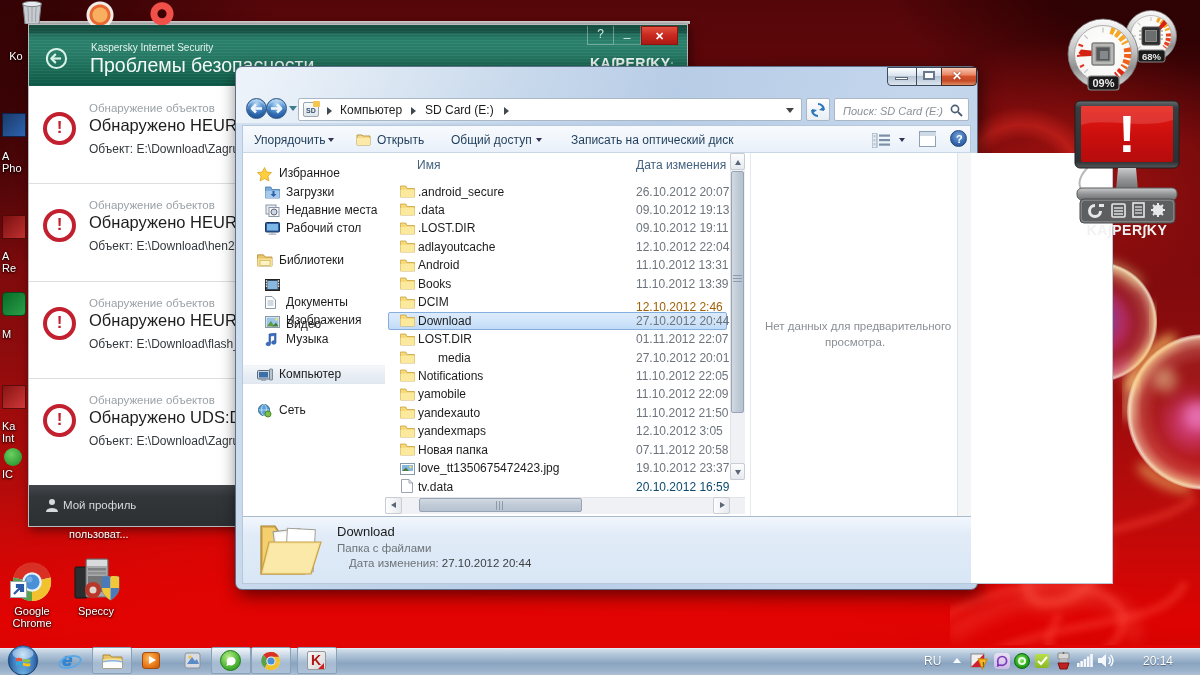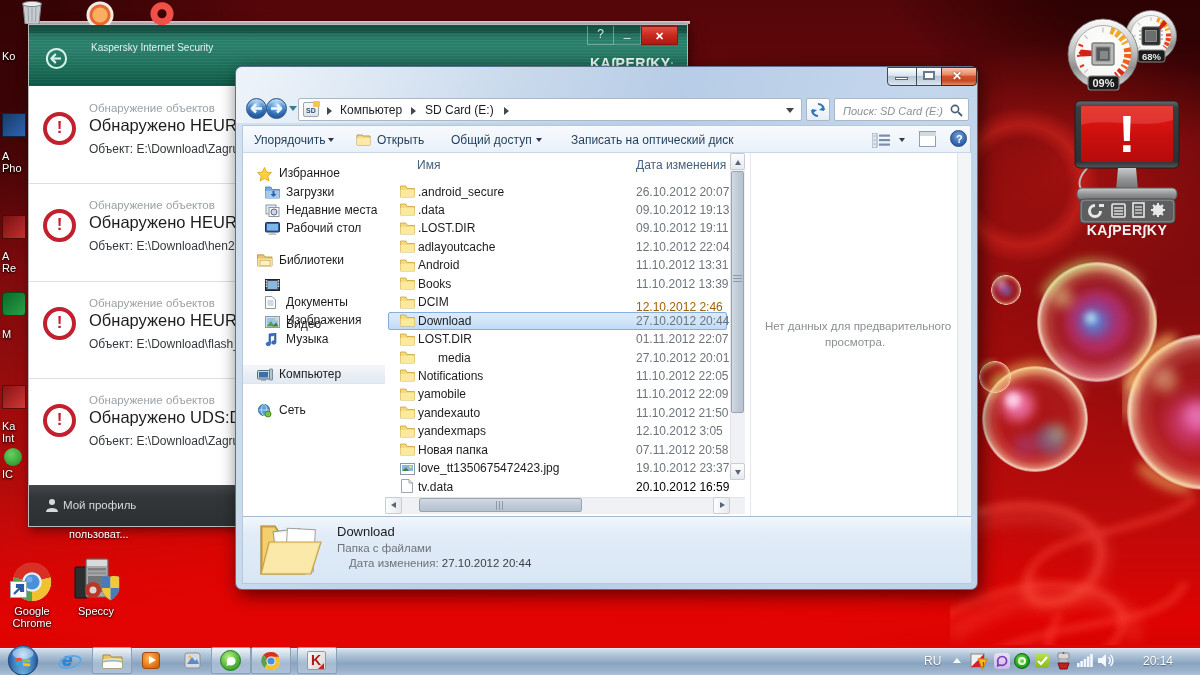--- a/index.html
+++ b/index.html
@@ -123,20 +123,21 @@
     <div class="abs" style="left:585px;top:1px;width:27px;height:19px;border:1px solid rgba(255,255,255,.25);border-top:none;border-left:none;color:#dff0ea;font-size:12px;text-align:center;line-height:12px;">_</div>
     <div class="abs" style="left:612px;top:1px;width:37px;height:19px;background:linear-gradient(180deg,#e0503f 0%,#c8281e 50%,#ad1a14 100%);border:1px solid #8c1511;color:#fff;font-size:11px;font-weight:bold;text-align:center;line-height:18px;">✕</div>
 
     <svg class="abs" style="left:16px;top:22px;" width="23" height="23" viewBox="0 0 23 23">
         <circle cx="11.5" cy="11.5" r="9.6" fill="none" stroke="#d8f2e8" stroke-width="2"></circle>
         <line x1="7" y1="11.5" x2="16" y2="11.5" stroke="#d8f2e8" stroke-width="2.2"></line>
         <path d="M10.2 7.6 L6.3 11.5 L10.2 15.4" fill="none" stroke="#d8f2e8" stroke-width="2.2" stroke-linejoin="round" stroke-linecap="round"></path>
       </svg>
 
     <div class="txt" style="left:62px;top:17px;color:#e2f2ec;font-size:10px;">Kaspersky Internet Security</div>
+    <div class="txt" style="left:61px;top:29px;color:#f4faf7;font-size:19.5px;">Проблемы безопасности</div>
     <div class="txt" style="left:561px;top:30px;color:#f2faf6;font-size:14px;font-weight:bold;letter-spacing:.5px;">KA∫PER∫KY<span style="font-size:6px;vertical-align:2px;">°<br></span></div>
 
     <div class="txt" style="left:60px;top:77px;color:#9aa1a6;font-size:11.5px;">Обнаружение объектов</div>
     <div class="txt" style="left:60px;top:91px;color:#1d1d1d;font-size:16.5px;">Обнаружено HEUR:Trojan.Win32.Generic</div>
     <div class="txt" style="left:60px;top:117px;color:#33393d;font-size:12px;">Объект: E:\Download\Zagruzki_2\install_flash.exe</div>
     <div class="abs" style="left:0;top:158px;width:658px;height:1px;background:#dedede;"></div>
     <div class="txt" style="left:60px;top:174px;color:#9aa1a6;font-size:11.5px;">Обнаружение объектов</div>
     <div class="txt" style="left:60px;top:188px;color:#1d1d1d;font-size:16.5px;">Обнаружено HEUR:Trojan.Win32.Generic</div>
     <div class="txt" style="left:60px;top:214px;color:#33393d;font-size:12px;">Объект: E:\Download\hen22a80.exe</div>
     <div class="abs" style="left:0;top:256px;width:658px;height:1px;background:#dedede;"></div>
@@ -247,21 +248,21 @@
         </svg>
       <div class="tbarr" style="left:656px;top:12px;"></div>
       <div class="abs" style="left:676px;top:5px;width:17px;height:16px;background:#fff;border:1px solid #8fa0b5;">
           <div class="abs" style="left:0;top:0;width:16px;height:4px;background:#cfdae6;"></div>
         </div>
       <div class="abs" style="left:707px;top:4px;width:17px;height:17px;border-radius:50%;background:radial-gradient(circle at 50% 35%,#7aa8dc 0%,#3a6cb4 55%,#1c4486 100%);border:1px solid #2a4a78;">
           <div class="txt" style="left:5px;top:2px;color:#fff;font-size:11px;font-weight:bold;">?</div>
         </div>
     </div>
 
-    <div class="abs" style="left:6px;top:86px;width:729px;height:431px;background:#fff;border:1px solid #b8c8da;border-top:none;">
+    <div class="abs" style="left:6px;top:86px;width:871px;height:431px;background:#fff;border:1px solid #b8c8da;border-top:none;">
 
       <div id="navpane" class="abs" style="left:0;top:0;width:142px;height:363px;">
       <div class="abs" style="left:0;top:212px;width:142px;height:19px;background:linear-gradient(180deg,#f4f7fa 0%,#e9eef5 50%,#e2e9f1 100%);border-top:1px solid #f0f3f7;border-bottom:1px solid #dfe6ee;"></div>
       <div class="abs" style="left:14px;top:14px;"><svg width="15" height="15" viewBox="0 0 15 15">
               <path d="M7.5 0.5 L9.6 5 L14.5 5.6 L10.9 9 L11.9 14 L7.5 11.5 L3.1 14 L4.1 9 L0.5 5.6 L5.4 5 Z" fill="#ffcf3e" stroke="#d9a520" stroke-width="0.8"></path>
             </svg></div>
       <div class="txt" style="left:36px;top:13px;font-size:12px;color:#1c1c1c;">Избранное</div>
       <div class="abs" style="left:22px;top:32px;"><svg width="15" height="13" viewBox="0 0 15 13">
               <path d="M0.5 2.5 L0.5 12 L14.5 12 L14.5 3.5 L7 3.5 L5.8 1 L0.5 1 Z" fill="#7aabdd" stroke="#4477aa" stroke-width="0.8"></path>
               <path d="M0.5 4.8 L14.5 4.8 L14.5 12 L0.5 12 Z" fill="#a7c9ec"></path>
@@ -433,21 +434,21 @@
             <path d="M2 8 L6 4.5 L9 8 Z" fill="#4a7c3f"></path>
             <circle cx="10.5" cy="4" r="1.2" fill="#f7e06e"></circle>
           </svg>
       <div class="txt" style="left:33px;top:308px;font-size:12px;color:#1c1c1c;">love_tt1350675472423.jpg</div>
       <div class="txt" style="left:251px;top:308px;font-size:12px;color:#6d747c;">19.10.2012 23:37</div>
       <svg width="12" height="14" viewBox="0 0 12 14" style="position:absolute;left:16px;top:326px;">
             <path d="M0.5 0.5 L8 0.5 L11.5 4 L11.5 13.5 L0.5 13.5 Z" fill="#fff" stroke="#9aa5af"></path>
             <path d="M8 0.5 L8 4 L11.5 4" fill="none" stroke="#9aa5af"></path>
           </svg>
       <div class="txt" style="left:33px;top:327px;font-size:12px;color:#1c1c1c;">tv.data</div>
-      <div class="txt" style="left:251px;top:327px;font-size:12px;color:#000000;">20.10.2012 16:59</div>
+      <div class="txt" style="left:251px;top:327px;font-size:12px;color:#0c4a6e;">20.10.2012 16:59</div>
       </div>
 
       <div id="vscroll" class="abs" style="left:487px;top:0;width:15px;height:361px;">
       <div class="abs" style="left:0;top:0;width:15px;height:327px;background:#f0f1f4;border-left:1px solid #e2e4e8;"></div>
       <div class="abs" style="left:0;top:0;width:15px;height:17px;background:linear-gradient(180deg,#fdfdfe,#e6e9ee);border:1px solid #c8ccd4;border-radius:2px;">
             <div class="abs" style="left:4px;top:6px;width:0;height:0;border-left:3.5px solid transparent;border-right:3.5px solid transparent;border-bottom:5px solid #5a6678;"></div>
           </div>
       <div class="abs" style="left:0;top:310px;width:15px;height:17px;background:linear-gradient(180deg,#fdfdfe,#e6e9ee);border:1px solid #c8ccd4;border-radius:2px;">
             <div class="abs" style="left:4px;top:6px;width:0;height:0;border-left:3.5px solid transparent;border-right:3.5px solid transparent;border-top:5px solid #5a6678;"></div>
           </div>
@@ -659,21 +660,21 @@
   <div class="abs" style="left:2px;top:113px;width:24px;height:24px;background:linear-gradient(135deg,#1a3a6a,#2e64b0);border:1px solid #0c2448;"></div>
   <div class="dlabel" style="left:0px;top:150px;width:30px;text-align:left;padding-left:2px;">A<br>Pho</div>
   <div class="abs" style="left:2px;top:215px;width:24px;height:24px;background:linear-gradient(135deg,#7a1010,#c03030);border:1px solid #500808;"></div>
   <div class="dlabel" style="left:0px;top:250px;width:30px;text-align:left;padding-left:2px;">A<br>Re</div>
   <div class="abs" style="left:2px;top:292px;width:24px;height:24px;background:linear-gradient(135deg,#0a6a28,#2aa048);border:1px solid #064a1c;border-radius:4px;"></div>
   <div class="dlabel" style="left:2px;top:328px;width:24px;text-align:left;">M</div>
   <div class="abs" style="left:2px;top:385px;width:24px;height:24px;background:linear-gradient(135deg,#881414,#d03838);border:1px solid #5c0c0c;"></div>
   <div class="dlabel" style="left:0px;top:420px;width:30px;text-align:left;padding-left:2px;">Ka<br>Int</div>
   <div class="abs" style="left:4px;top:448px;width:18px;height:18px;background:radial-gradient(circle at 40% 35%,#6ad060,#1a8a24);border-radius:50%;"></div>
   <div class="dlabel" style="left:2px;top:468px;width:24px;text-align:left;">IC</div>
-  <div class="dlabel" style="left:0px;top:50px;width:30px;text-align:left;padding-left:2px;">Ko</div>
+  <div class="dlabel" style="left:0px;top:50px;width:30px;text-align:center;padding-left:2px;">Ko</div>
 
   <div id="taskbar" class="abs" style="left:0;top:645px;width:1200px;height:30px;">
     <div class="abs" style="left:0;top:0;width:1200px;height:3px;background:#e10404;"></div>
     <div class="abs" style="left:0;top:3px;width:1200px;height:27px;background:linear-gradient(180deg,#d4e0ec 0%,#b4c7da 20%,#97afc9 45%,#8aa4c0 55%,#9db3cc 85%,#aec0d6 100%);border-top:1px solid #e0eaf4;"></div>
 
     <svg class="abs" style="left:7px;top:0px;" width="32" height="31" viewBox="0 0 32 31">
       <defs>
         <radialGradient id="orb" cx="0.5" cy="0.3" r="0.8">
           <stop offset="0" stop-color="#a8d4f4"></stop>
             <stop offset="0.35" stop-color="#4888cc"></stop>

